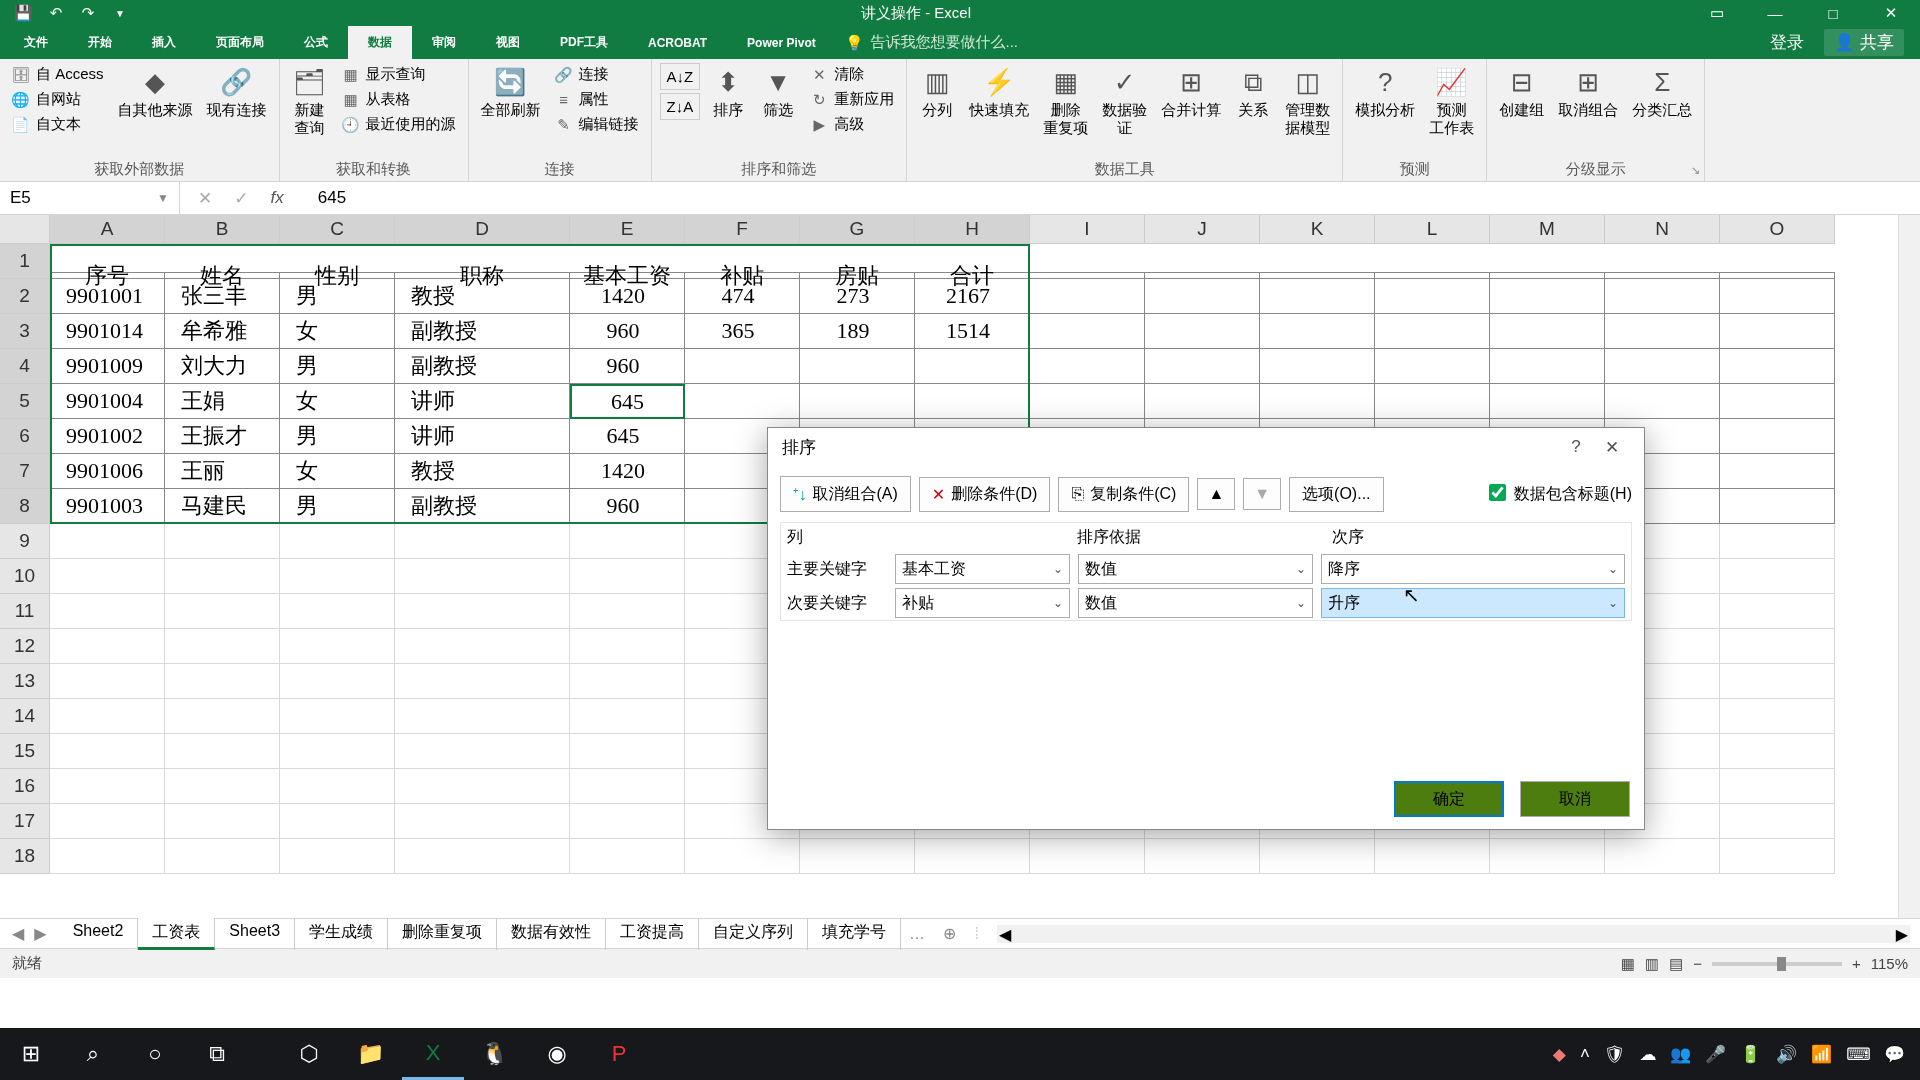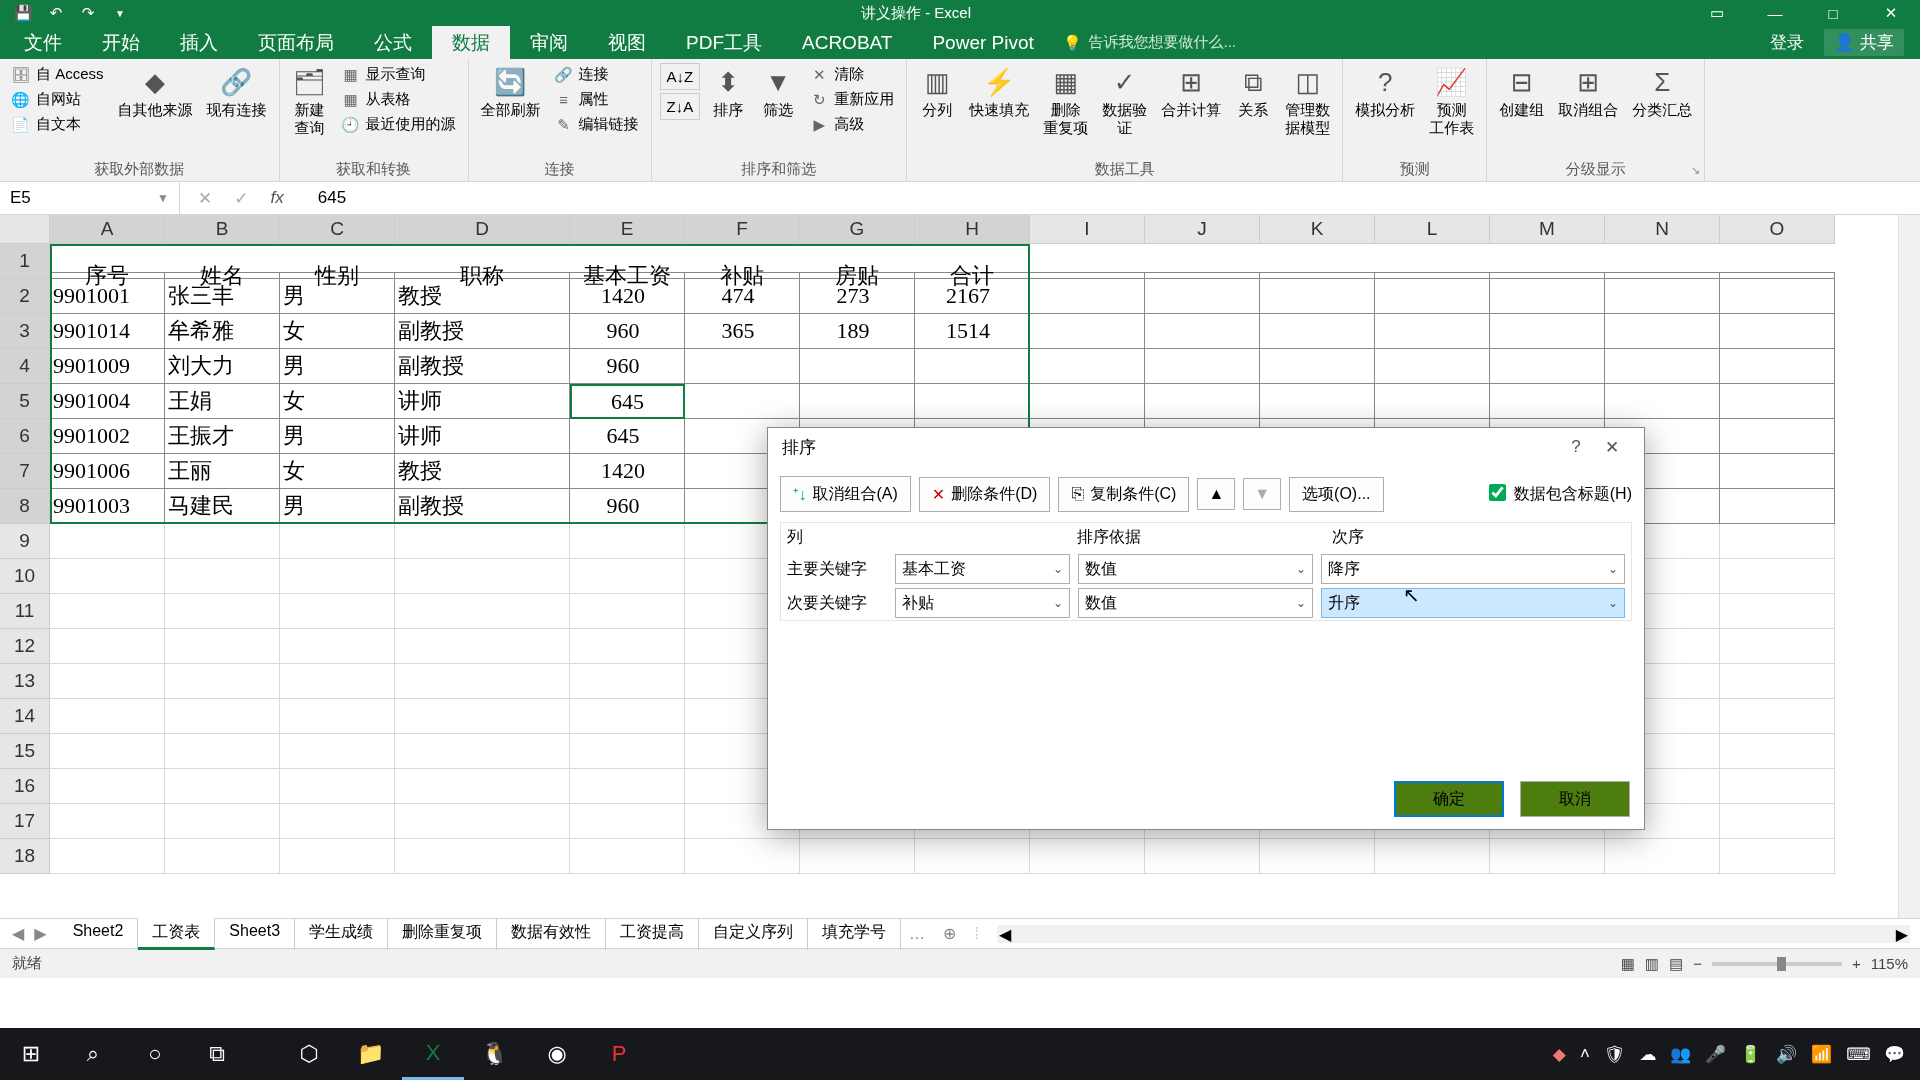--- a/index.html
+++ b/index.html
@@ -8,21 +8,21 @@
 
 .titlebar { height: 26px; background: #107c41; display: flex; align-items: center; color: #fff; font-size: 15px; }
 .titlebar .qat { display: flex; align-items: center; gap: 12px; padding: 0 14px; }
 .titlebar .qat-icon { width: 20px; height: 20px; display: flex; align-items: center; justify-content: center; color: #fff; }
 .titlebar .title { flex: 1; text-align: center; }
 .titlebar .winbtns { display: flex; }
 .titlebar .winbtn { width: 58px; height: 26px; display: flex; align-items: center; justify-content: center; }
 
 
 .ribbon-tabs { height: 33px; background: #107c41; display: flex; align-items: stretch; padding-left: 4px; }
-.ribbon-tab { padding: 0 20px; display: flex; align-items: center; color: #fff; font-size: 19px; cursor: pointer; }
+.ribbon-tab { padding: 0 20px; display: flex; align-items: center; color: #fff; font-size: 12px; cursor: pointer; font-weight: bold; }
 .ribbon-tab.active { background: #f1f1f1; color: #107c41; }
 .ribbon-tell { color: #cfe8d6; font-size: 15px; display: flex; align-items: center; padding-left: 10px; gap: 6px; }
 .ribbon-right { margin-left: auto; display: flex; align-items: center; gap: 20px; padding-right: 16px; color: #fff; font-size: 17px; }
 .ribbon-share { background: rgba(255,255,255,0.15); padding: 2px 10px; border-radius: 2px; }
 
 
 .ribbon { height: 123px; background: #f1f1f1; border-bottom: 1px solid #d5d5d5; display: flex; font-size: 15px; }
 .ribbon-group { border-right: 1px solid #d5d5d5; padding: 4px 8px 2px 8px; display: flex; flex-direction: column; }
 .ribbon-group-body { flex: 1; display: flex; align-items: flex-start; gap: 6px; }
 .ribbon-group-label { text-align: center; font-size: 15px; color: #5a5a5a; padding-top: 2px; }
@@ -46,21 +46,21 @@
 .rowhead-corner { width: 50px; background: #e6e6e6; border-right: 1px solid #ccc; border-bottom: 1px solid #ccc; }
 .colhead { background: #e6e6e6; border-right: 1px solid #ccc; border-bottom: 1px solid #ccc; text-align: center; font-size: 19px; color: #333; display: flex; align-items: center; justify-content: center; }
 .colhead.sel { background: #d3d3d3; }
 .gridbody { position: relative; }
 .row { display: flex; height: 35px; }
 .rowhead { width: 50px; background: #e6e6e6; border-right: 1px solid #ccc; border-bottom: 1px solid #ccc; display: flex; align-items: center; justify-content: center; font-size: 19px; color: #333; }
 .rowhead.sel { background: #d3d3d3; }
 .cell { border-right: 1px solid #d9d9d9; border-bottom: 1px solid #d9d9d9; font-family: "SimSun","Microsoft YaHei",serif; display: flex; align-items: center; font-size: 22px; }
 .cell.h { justify-content: center; margin-top: 28px; }
 .cell.num { justify-content: center; padding-right: 8px; }
-.cell.txt { padding-left: 3px; }
+.cell.txt { padding-left: 16px; }
 .datarow .cell { border-right: 1px solid #888; border-bottom: 1px solid #888; }
 .datarow:first-child .cell { border-top: 1px solid #888; }
 .sel-overlay { position: absolute; border: 2px solid #107c41; pointer-events: none; z-index: 5; }
 .active-cell { position: absolute; border: 2px solid #107c41; background: #fff; z-index: 6; pointer-events: none; display:flex; align-items:center; justify-content:center; font-size:22px; font-family:"SimSun",serif;}
 .scroll-v { position: absolute; right: 0; top: 0; width: 22px; height: 100%; background: #f1f1f1; border-left: 1px solid #ddd; }
 
 
 .sheettabs { height: 30px; border-top: 1px solid #d5d5d5; display: flex; align-items: center; font-size: 16px; background: #fff; }
 .sheetnav { display: flex; gap: 10px; padding: 0 12px; color: #888; }
 .sheettab { padding: 4px 14px; border-right: 1px solid #ccc; cursor: pointer; }

